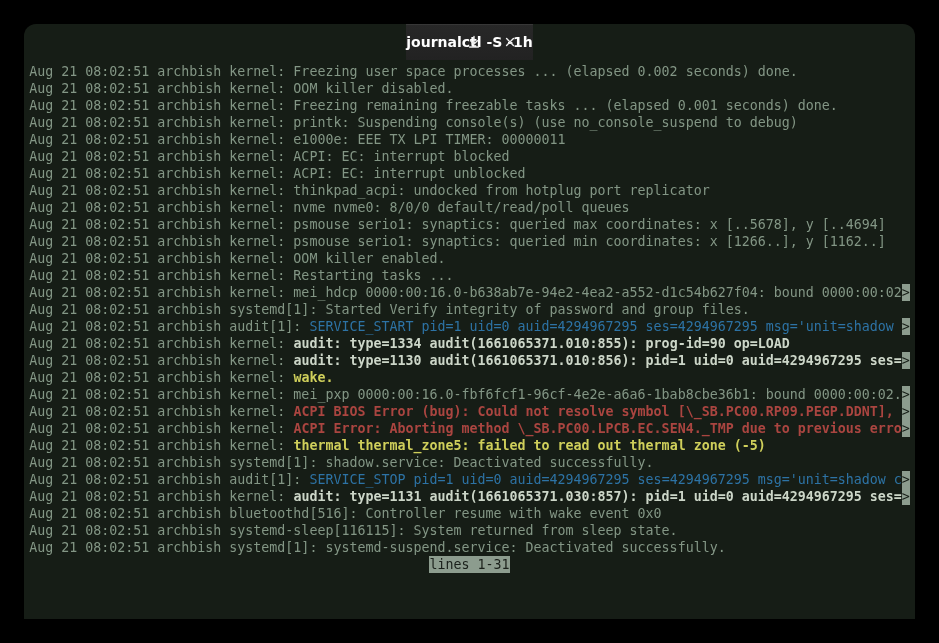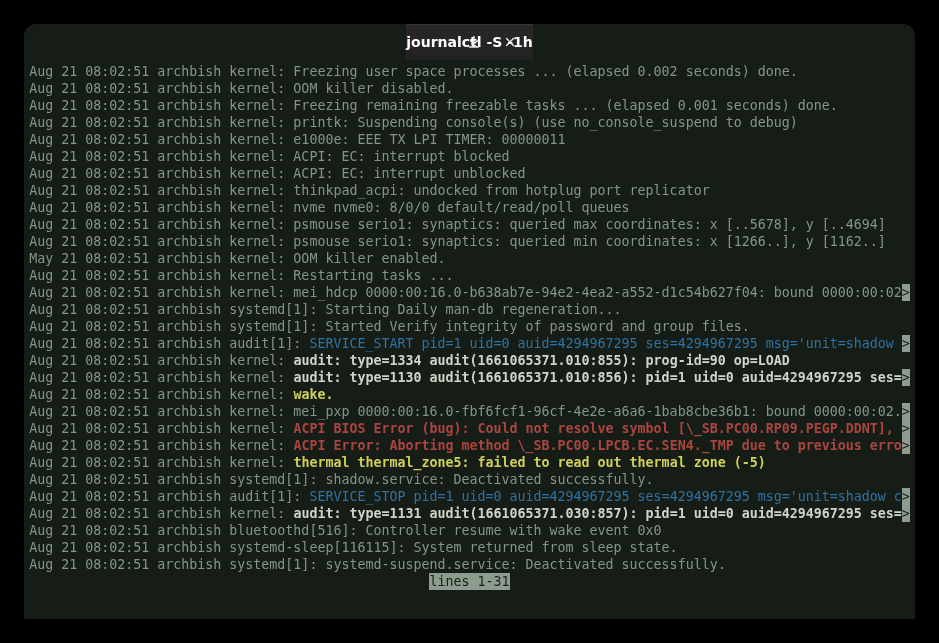--- a/index.html
+++ b/index.html
@@ -102,24 +102,23 @@
         <div class="line"><span class="text"><span class="seg-d">Aug 21 08:02:51 archbish kernel: OOM killer disabled.</span></span></div>
         <div class="line"><span class="text"><span class="seg-d">Aug 21 08:02:51 archbish kernel: Freezing remaining freezable tasks ... (elapsed 0.001 seconds) done.</span></span></div>
         <div class="line"><span class="text"><span class="seg-d">Aug 21 08:02:51 archbish kernel: printk: Suspending console(s) (use no_console_suspend to debug)</span></span></div>
         <div class="line"><span class="text"><span class="seg-d">Aug 21 08:02:51 archbish kernel: e1000e: EEE TX LPI TIMER: 00000011</span></span></div>
         <div class="line"><span class="text"><span class="seg-d">Aug 21 08:02:51 archbish kernel: ACPI: EC: interrupt blocked</span></span></div>
         <div class="line"><span class="text"><span class="seg-d">Aug 21 08:02:51 archbish kernel: ACPI: EC: interrupt unblocked</span></span></div>
         <div class="line"><span class="text"><span class="seg-d">Aug 21 08:02:51 archbish kernel: thinkpad_acpi: undocked from hotplug port replicator</span></span></div>
         <div class="line"><span class="text"><span class="seg-d">Aug 21 08:02:51 archbish kernel: nvme nvme0: 8/0/0 default/read/poll queues</span></span></div>
         <div class="line"><span class="text"><span class="seg-d">Aug 21 08:02:51 archbish kernel: psmouse serio1: synaptics: queried max coordinates: x [..5678], y [..4694]</span></span></div>
         <div class="line"><span class="text"><span class="seg-d">Aug 21 08:02:51 archbish kernel: psmouse serio1: synaptics: queried min coordinates: x [1266..], y [1162..]</span></span></div>
-        <div class="line"><span class="text"><span class="seg-d">May 21 08:02:51 archbish kernel: OOM killer enabled.</span></span></div>
+        <div class="line"><span class="text"><span class="seg-d">Aug 21 08:02:51 archbish kernel: OOM killer enabled.</span></span></div>
         <div class="line"><span class="text"><span class="seg-d">Aug 21 08:02:51 archbish kernel: Restarting tasks ...</span></span></div>
         <div class="line"><span class="text"><span class="seg-d">Aug 21 08:02:51 archbish kernel: mei_hdcp 0000:00:16.0-b638ab7e-94e2-4ea2-a552-d1c54b627f04: bound 0000:00:02</span></span><span class="marker">&gt;</span></div>
-        <div class="line"><span class="text"><span class="seg-d">Aug 21 08:02:51 archbish systemd[1]: Starting Daily man-db regeneration...</span></span></div>
         <div class="line"><span class="text"><span class="seg-d">Aug 21 08:02:51 archbish systemd[1]: Started Verify integrity of password and group files.</span></span></div>
         <div class="line"><span class="text"><span class="seg-d">Aug 21 08:02:51 archbish audit[1]: </span><span class="seg-b">SERVICE_START pid=1 uid=0 auid=4294967295 ses=4294967295 msg='unit=shadow </span></span><span class="marker">&gt;</span></div>
         <div class="line"><span class="text"><span class="seg-d">Aug 21 08:02:51 archbish kernel: </span><span class="seg-w">audit: type=1334 audit(1661065371.010:855): prog-id=90 op=LOAD</span></span></div>
         <div class="line"><span class="text"><span class="seg-d">Aug 21 08:02:51 archbish kernel: </span><span class="seg-w">audit: type=1130 audit(1661065371.010:856): pid=1 uid=0 auid=4294967295 ses=</span></span><span class="marker">&gt;</span></div>
         <div class="line"><span class="text"><span class="seg-d">Aug 21 08:02:51 archbish kernel: </span><span class="seg-y">wake.</span></span></div>
         <div class="line"><span class="text"><span class="seg-d">Aug 21 08:02:51 archbish kernel: mei_pxp 0000:00:16.0-fbf6fcf1-96cf-4e2e-a6a6-1bab8cbe36b1: bound 0000:00:02.</span></span><span class="marker">&gt;</span></div>
         <div class="line"><span class="text"><span class="seg-d">Aug 21 08:02:51 archbish kernel: </span><span class="seg-r">ACPI BIOS Error (bug): Could not resolve symbol [\_SB.PC00.RP09.PEGP.DDNT], </span></span><span class="marker">&gt;</span></div>
         <div class="line"><span class="text"><span class="seg-d">Aug 21 08:02:51 archbish kernel: </span><span class="seg-r">ACPI Error: Aborting method \_SB.PC00.LPCB.EC.SEN4._TMP due to previous erro</span></span><span class="marker">&gt;</span></div>
         <div class="line"><span class="text"><span class="seg-d">Aug 21 08:02:51 archbish kernel: </span><span class="seg-y">thermal thermal_zone5: failed to read out thermal zone (-5)</span></span></div>
         <div class="line"><span class="text"><span class="seg-d">Aug 21 08:02:51 archbish systemd[1]: shadow.service: Deactivated successfully.</span></span></div>

